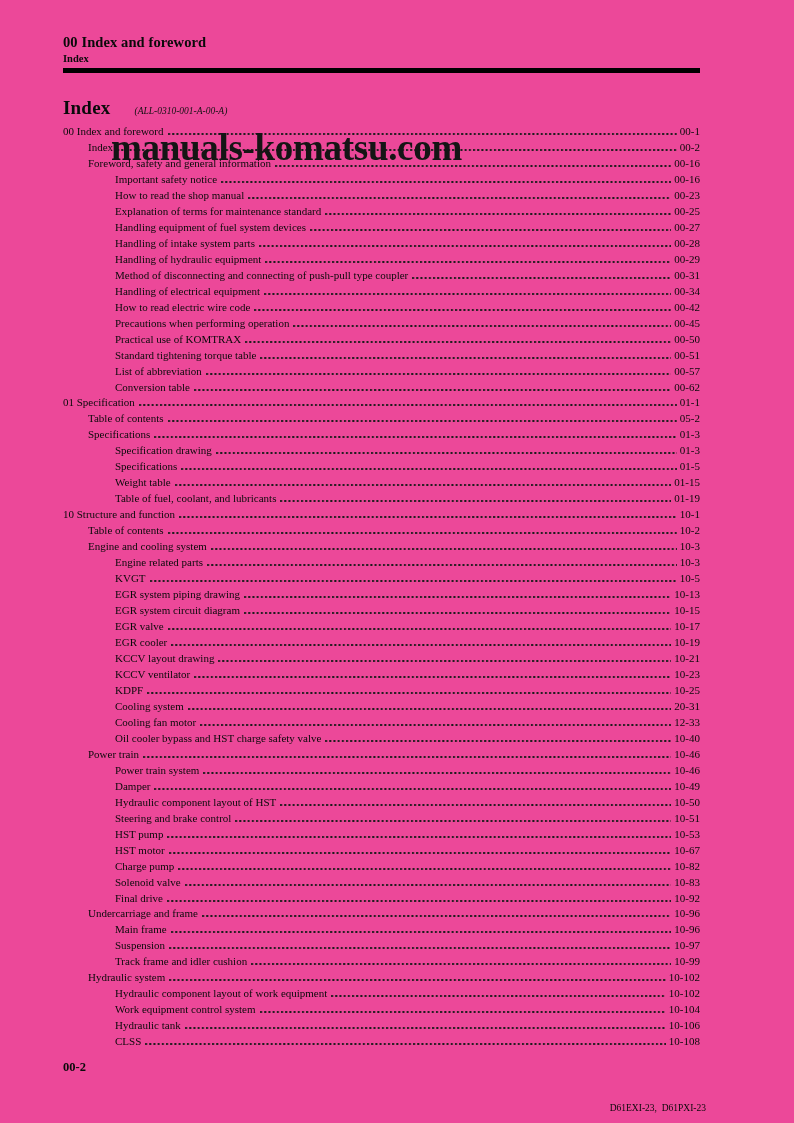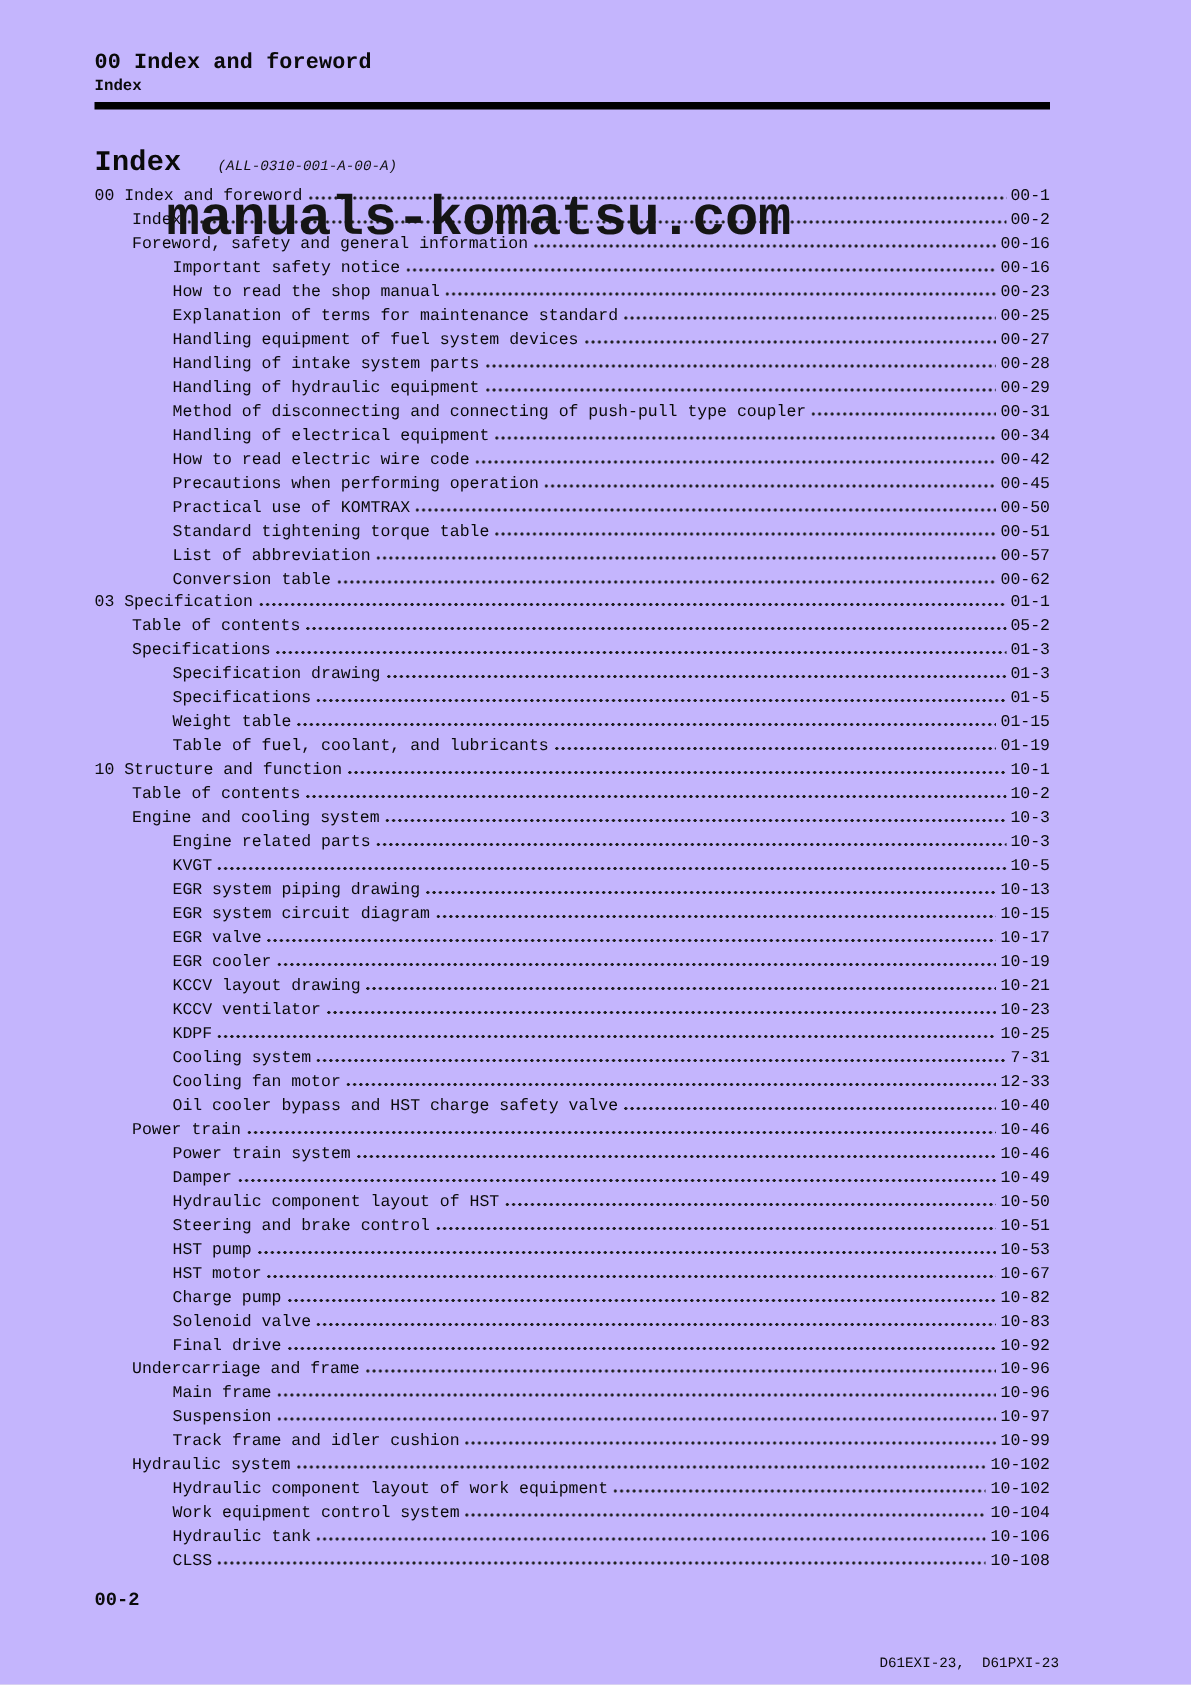--- a/index.html
+++ b/index.html
@@ -1,22 +1,22 @@
 <!DOCTYPE html>
 <html><head>
 <meta charset="utf-8">
 <style>
   * { margin:0; padding:0; box-sizing:border-box; }
   html,body { background:#e8e8e8; }
   .page {
     position:relative;
     width:794px; height:1123px;
-    background:#c4b5fd;
+    background:#ec4899;
     margin:0 auto;
-    font-family:Liberation Mono, monospace;
+    font-family:Liberation Serif, serif;
     color:#0a0a0a;
     overflow:hidden;
   }
   .content-col { position:absolute; left:63px; width:637px; }
 
   
   .hdr { top:34px; }
   .hdr-chapter { font-size:14.5px; font-weight:bold; letter-spacing:.1px; }
   .hdr-section { font-size:10.5px; font-weight:bold; margin-top:2px; }
   .hdr-rule { margin-top:4px; height:4.5px; background:#000; }
@@ -170,21 +170,21 @@
     <span class="toc-page">00-57</span>
   </div>
 
   <div class="toc-row lvl2">
     <span class="toc-label">Conversion table</span>
     <span class="leader"></span>
     <span class="toc-page">00-62</span>
   </div>
 
   <div class="toc-row lvl0">
-    <span class="toc-label">03 Specification</span>
+    <span class="toc-label">01 Specification</span>
     <span class="leader"></span>
     <span class="toc-page">01-1</span>
   </div>
 
   <div class="toc-row lvl1">
     <span class="toc-label">Table of contents</span>
     <span class="leader"></span>
     <span class="toc-page">05-2</span>
   </div>
 
@@ -286,21 +286,21 @@
 
   <div class="toc-row lvl2">
     <span class="toc-label">KDPF</span>
     <span class="leader"></span>
     <span class="toc-page">10-25</span>
   </div>
 
   <div class="toc-row lvl2">
     <span class="toc-label">Cooling system</span>
     <span class="leader"></span>
-    <span class="toc-page">7-31</span>
+    <span class="toc-page">20-31</span>
   </div>
 
   <div class="toc-row lvl2">
     <span class="toc-label">Cooling fan motor</span>
     <span class="leader"></span>
     <span class="toc-page">12-33</span>
   </div>
 
   <div class="toc-row lvl2">
     <span class="toc-label">Oil cooler bypass and HST charge safety valve</span>

